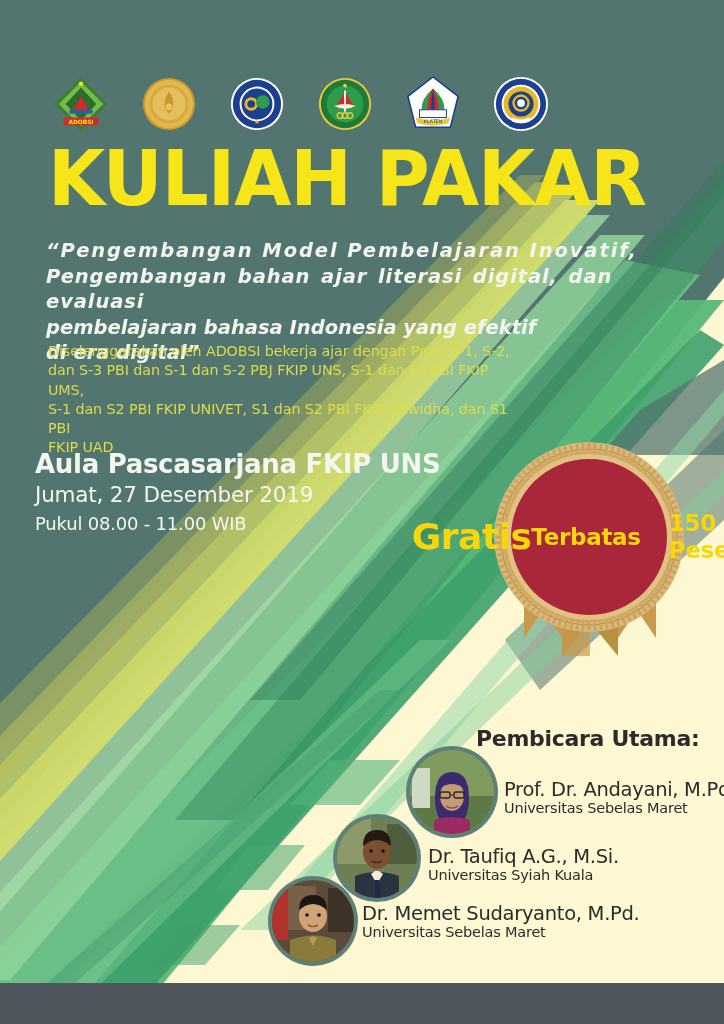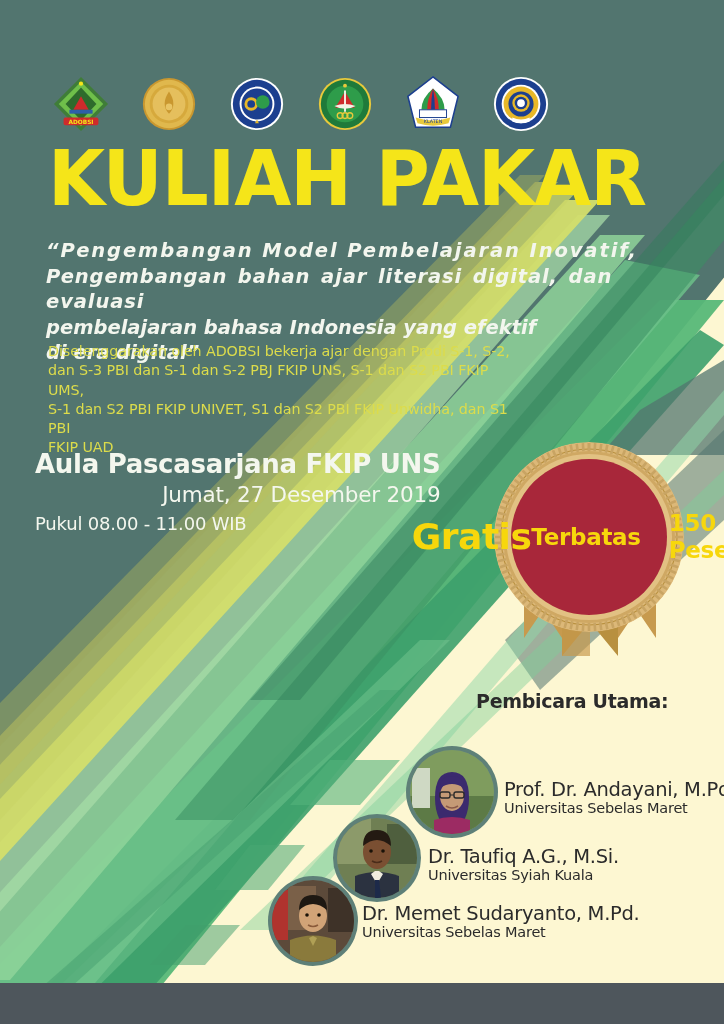--- a/index.html
+++ b/index.html
@@ -36,38 +36,38 @@
   .q3{letter-spacing:0px;}
   .q4{letter-spacing:0px;}
 
   
   .organizer{position:absolute;left:48px;top:342px;width:470px;
     color:#dcdc4b;font-size:14.3px;line-height:19.3px;font-weight:500;letter-spacing:-0.1px;}
 
   
   .venue{position:absolute;left:35px;top:448px;color:#f4f7ee;}
   .venue .v1{font-size:26px;font-weight:bold;line-height:32px;letter-spacing:-0.3px;}
-  .venue .v2{font-size:21.5px;line-height:29px;letter-spacing:-0.2px;text-align:right;}
+  .venue .v2{font-size:21.5px;line-height:29px;letter-spacing:-0.2px;}
   .venue .v3{font-size:18px;line-height:29px;letter-spacing:-0.2px;}
 
   
   .badge-wrap{position:absolute;left:494px;top:442px;width:190px;height:214px;}
   .ribbon-tails{position:absolute;left:22px;top:88px;width:148px;height:126px;}
   .badge-outer{position:absolute;left:0;top:0;width:190px;height:190px;border-radius:50%;}
   .badge-ring{position:absolute;left:9px;top:9px;width:172px;height:172px;border-radius:50%;
     background:#e2c183;box-shadow:inset 0 0 0 3px #cfa863;}
   .badge-inner{position:absolute;left:17px;top:17px;width:156px;height:156px;border-radius:50%;
     background:#a8273a;display:flex;flex-direction:row;align-items:center;justify-content:center;}
   .badge-inner .g1{color:#f7d70c;font-weight:bold;font-size:36px;line-height:38px;letter-spacing:-0.5px;}
   .badge-inner .g2{color:#f7d70c;font-weight:bold;font-size:23px;line-height:26px;letter-spacing:-0.3px;}
   .badge-inner .g3{color:#f7d70c;font-weight:bold;font-size:23px;line-height:27px;letter-spacing:-0.3px;margin-left:28px;}
 
   
-  .speakers-title{position:absolute;left:476px;top:690px;color:#2b2b2b;
-    font-size:19px;font-weight:bold;letter-spacing:-0.3px;}
+  .speakers-title{position:absolute;left:476px;top:726px;color:#2b2b2b;
+    font-size:22px;font-weight:bold;letter-spacing:-0.3px;}
   .spk{position:absolute;}
   .spk .photo{position:absolute;border-radius:50%;overflow:hidden;
     box-shadow:0 0 0 4px #5e8078;background:#6a8a84;}
   .spk .txt{position:absolute;color:#2b2b2b;}
   .spk .nm{font-size:19.5px;font-weight:500;line-height:21px;letter-spacing:-0.3px;white-space:nowrap;}
   .spk .af{font-size:14.5px;line-height:17px;letter-spacing:-0.2px;white-space:nowrap;}
 
   .s1 .photo{left:410px;top:750px;width:84px;height:84px;}
   .s1 .txt{left:504px;top:779px;}
   .s2 .photo{left:337px;top:818px;width:80px;height:80px;}

